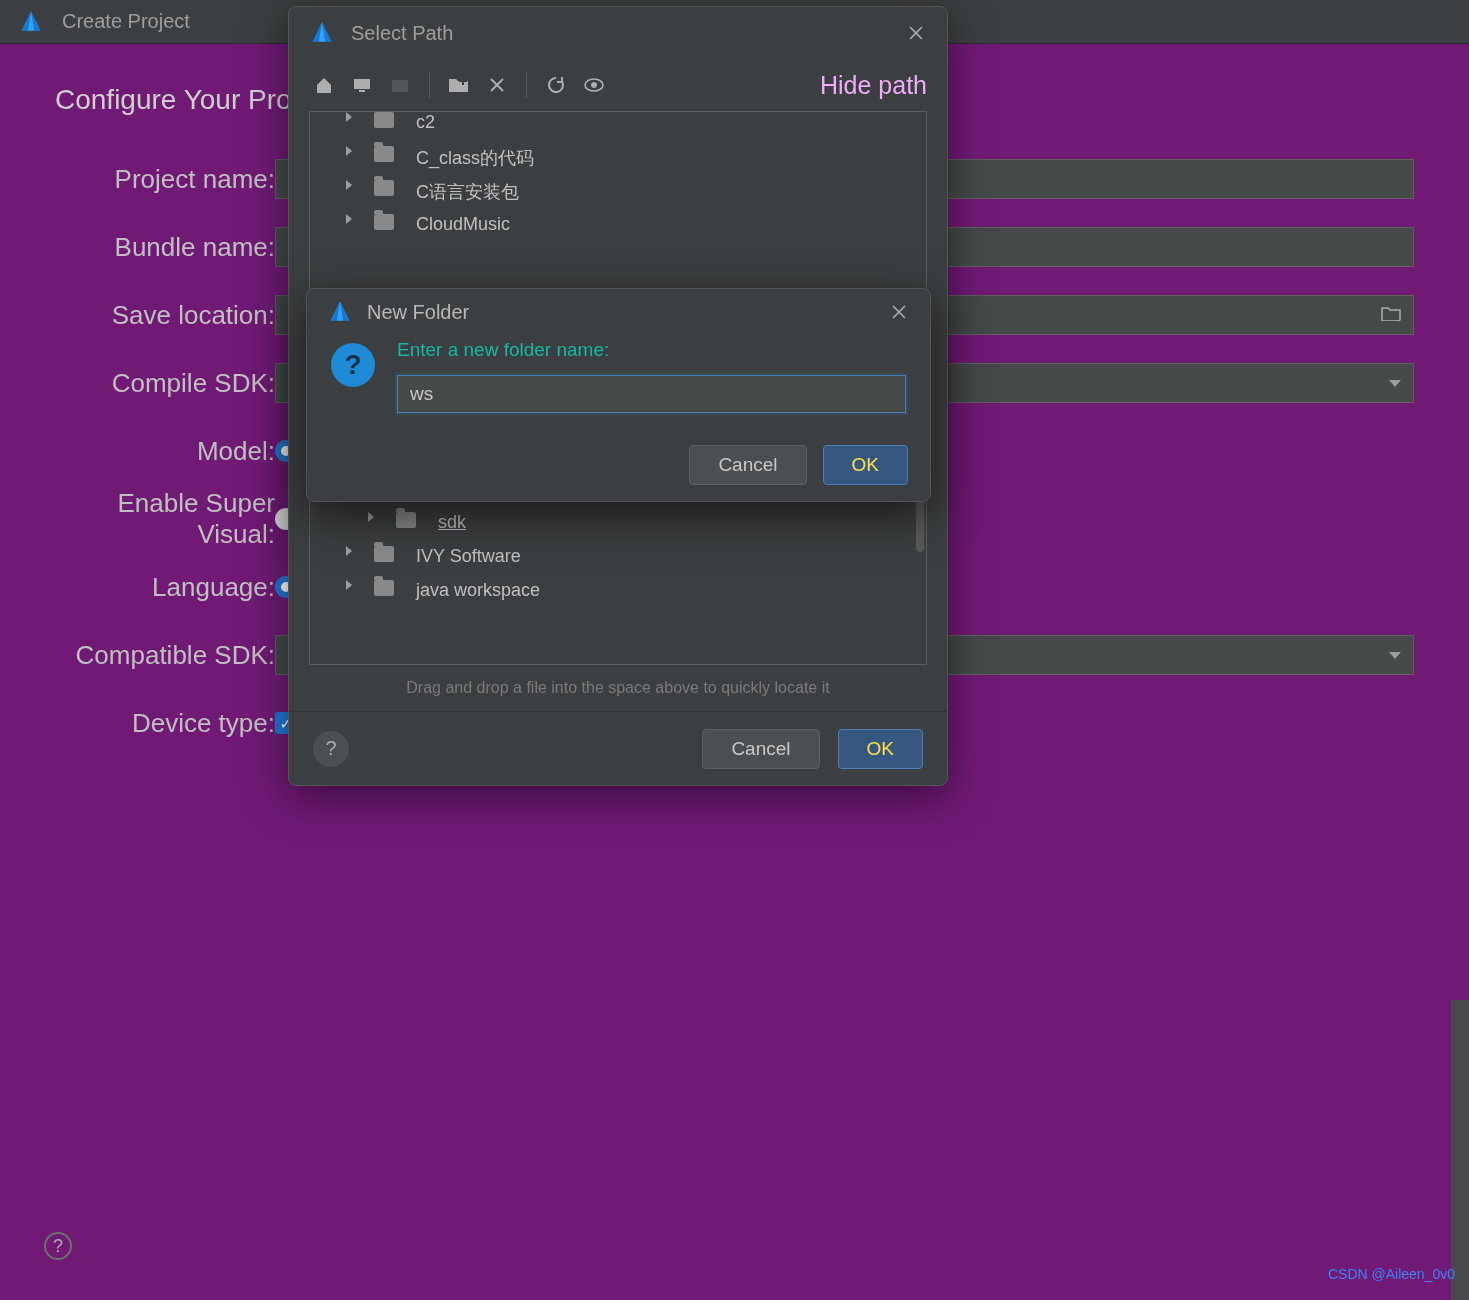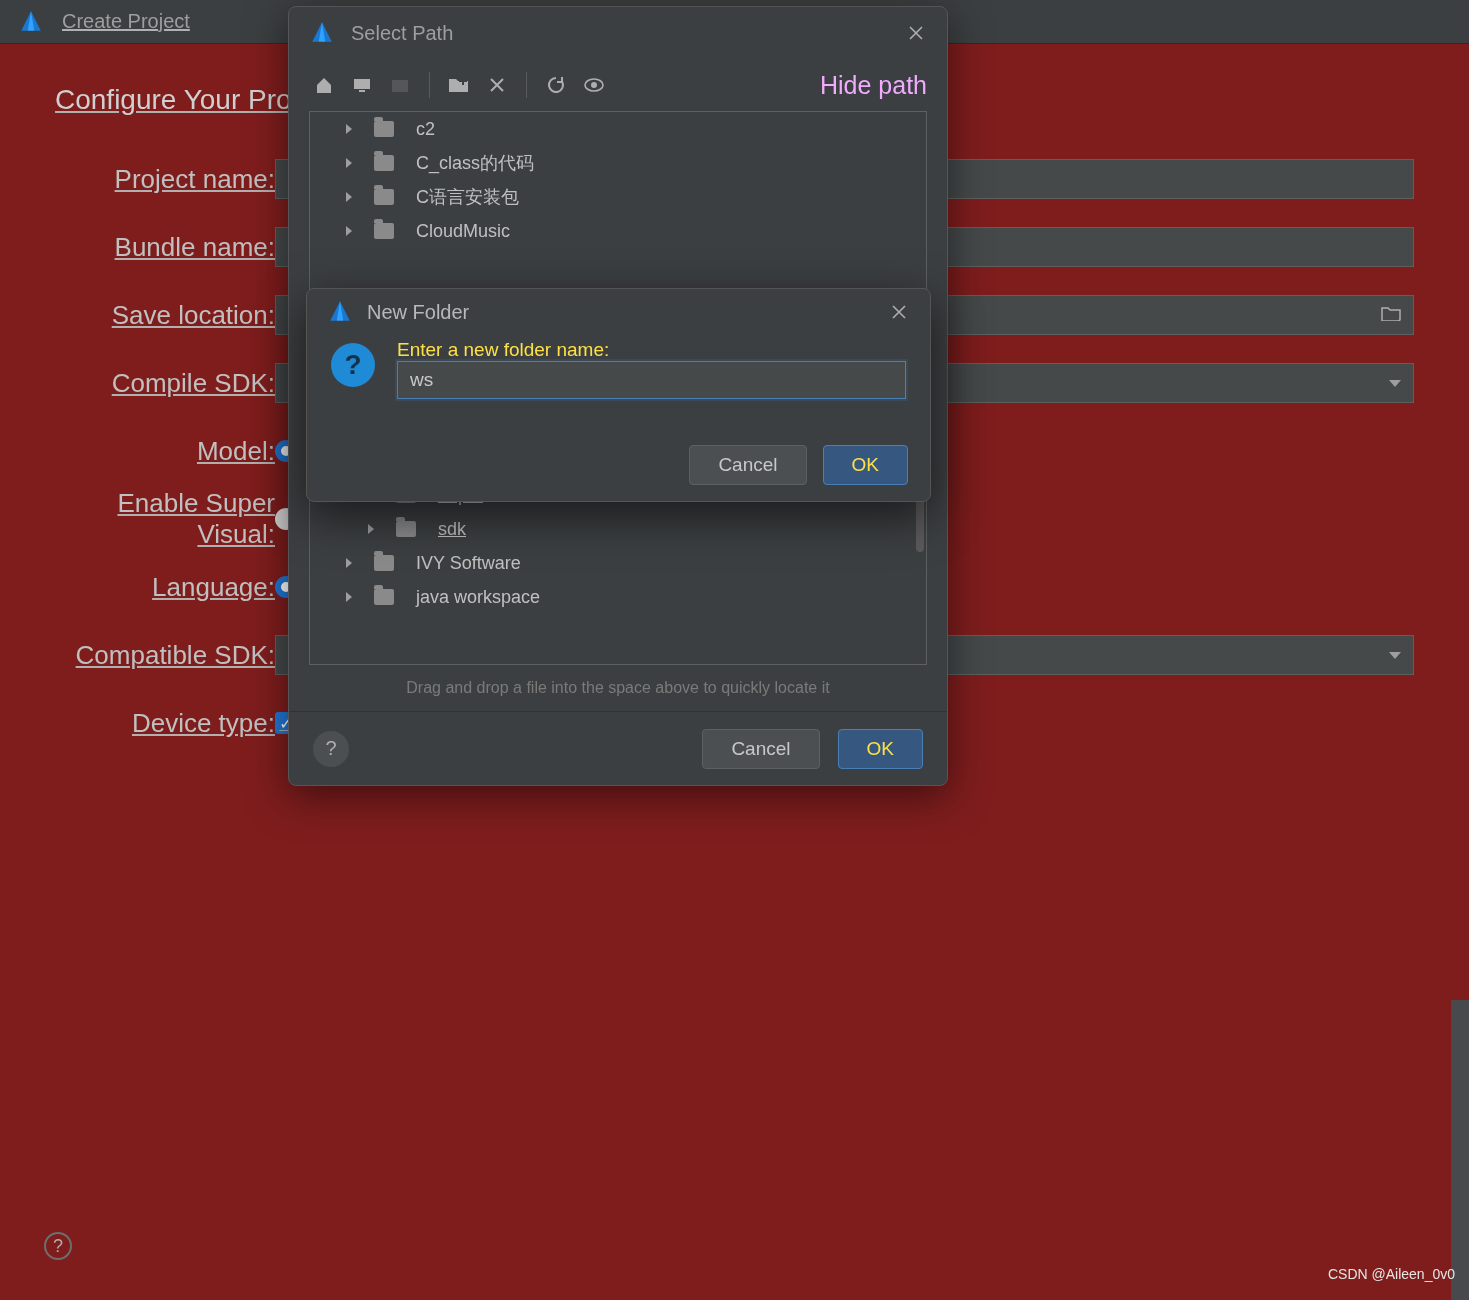--- a/index.html
+++ b/index.html
@@ -1,19 +1,19 @@
 <!DOCTYPE html>
 <html><head>
 <meta charset="utf-8">
 <style>
 * { box-sizing: border-box; margin: 0; padding: 0; }
 html, body { width: 1469px; height: 1300px; background: #2b2b2b; font-family: "Segoe UI", Arial, sans-serif; color: #b0b0b0; overflow: hidden; position: relative; }
 
 
-.create-window { position: absolute; inset: 0; background: #7f1d1d; text-decoration: underline; }
+.create-window { position: absolute; inset: 0; background: #701a75; }
 .create-titlebar { height: 44px; display: flex; align-items: center; padding: 0 18px; gap: 18px; background: #3c3f41; border-bottom: 1px solid #2b2b2b; }
 .logo { width: 26px; height: 26px; position: relative; }
 .logo svg { width: 100%; height: 100%; }
 .create-title { font-size: 20px; color: #9e9e9e; }
 .create-body { padding: 40px 55px 0 55px; }
 .create-heading { font-size: 28px; color: #d0d0d0; font-weight: 400; margin-bottom: 42px; }
 .form-row { display: flex; align-items: center; height: 42px; margin-bottom: 26px; }
 .form-label { width: 220px; font-size: 26px; color: #c0c0c0; text-align: right; }
 .form-input-text { flex: 1; height: 40px; background: #45494a; border: 1px solid #5e6060; color: #bdbdbd; padding: 0 12px; font-size: 18px; }
 .form-control-wrap { flex: 1; height: 40px; background: #45494a; border: 1px solid #5e6060; display: flex; align-items: center; padding: 0 12px; color: #bdbdbd; font-size: 18px; position: relative; }
@@ -31,45 +31,45 @@
 .close-x { width:22px; height:22px; color:#9e9e9e; cursor:pointer; display:flex; align-items:center; justify-content:center; font-size:20px; }
 .sel-toolbar { height:52px; display:flex; align-items:center; padding:0 20px; gap:8px; }
 .tb-btn { width:30px; height:30px; display:flex; align-items:center; justify-content:center; color:#aeaeae; cursor:pointer; border-radius:4px; }
 .tb-sep { width:1px; height:26px; background:#5a5a5a; margin:0 6px; }
 .hide-path { margin-left:auto; color:#f0abfc; font-size:25px; cursor:pointer; }
 .path-row { padding:0 20px 10px 20px; display:flex; }
 .path-combo { flex:1; height:40px; background:#45494a; border:1px solid #5e6060; display:flex; align-items:center; padding:0 12px; color:#c8c8c8; font-size:19px; }
 .path-combo-btn { width:32px; height:40px; background:#45494a; border:1px solid #5e6060; border-left:none; display:flex; align-items:center; justify-content:center; cursor:pointer; }
 .tree { flex:1; margin:0 20px 8px 20px; border:1px solid #5e6060; background:#3c3f41; overflow:hidden; position:relative; }
 .tree-inner { height:100%; overflow-y:auto; }
-.tree-item { display:flex; align-items:center; height:34px; padding-left:36px; gap:22px; font-size:18px; color:#c0c0c0; cursor:pointer; white-space:nowrap; }
+.tree-item { display:flex; height:34px; padding-left:36px; gap:22px; font-size:18px; color:#c0c0c0; cursor:pointer; white-space:nowrap; }
 .tree-item.depth2 { padding-left:58px;text-decoration:underline; }
 .tree-arrow { width:0; height:0; border-top:5px solid transparent; border-bottom:5px solid transparent; border-left:6px solid #9e9e9e; flex:none; }
 .folder-ico { width:20px; height:16px; background:#8a8a8a; border-radius:2px; position:relative; flex:none; }
 .folder-ico::before { content:""; position:absolute; top:-4px; left:0; width:9px; height:4px; background:#8a8a8a; border-radius:2px 2px 0 0; }
 .drag-hint { text-align:center; color:#7a7a7a; font-size:16px; padding:6px 0 14px; }
 .sel-footer { height:74px; padding:0 24px; display:flex; align-items:center; gap:18px; border-top:1px solid #323232; }
 .help-circle { width:36px; height:36px; border-radius:50%; background:#4b4f52; display:flex; align-items:center; justify-content:center; color:#aeaeae; font-size:20px; cursor:pointer; }
 .btn { height:40px; padding:0 28px; border-radius:4px; border:1px solid #5e6060; background:#4b4f52; color:#c8c8c8; font-size:19px; cursor:pointer; display:inline-flex; align-items:center; justify-content:center; }
 .btn.primary { background:#365880; border-color:#4a7fb5; color:#fde047; }
 .tree-scrollbar { position:absolute; right:2px; top:330px; width:8px; height:110px; background:#5a5a5a; border-radius:4px; }
 
 
 .newfolder-dialog { position:absolute; left:306px; top:288px; width:625px; height:214px; background:#3c3f41; border:1px solid #555; border-radius:8px; box-shadow:0 14px 46px rgba(0,0,0,.6); z-index:30; }
 .nf-titlebar { height:46px; display:flex; align-items:center; padding:0 20px; gap:14px; }
 .nf-title { font-size:20px; color:#b8b8b8; flex:1; }
 .nf-body { display:flex; padding:4px 24px 0 24px; gap:22px; }
 .nf-qicon { width:44px; height:44px; border-radius:50%; background:#1f8ad6; display:flex; align-items:center; justify-content:center; color:#16324a; font-size:28px; font-weight:bold; flex:none; margin-top:4px; }
 .nf-fields { flex:1; }
-.nf-label { font-size:19px; color:#fde047; }
+.nf-label { font-size:19px; color:#14b8a6; margin-bottom:14px; }
 .nf-input { width:100%; height:38px; background:#45494a; border:1px solid #4a7fb5; outline:2px solid #3a6a9a44; color:#c8c8c8; padding:0 12px; font-size:19px; }
 .nf-footer { position:absolute; bottom:16px; right:22px; display:flex; gap:16px; }
 
 .bottom-help { position:absolute; left:44px; bottom:40px; }
-.watermark { position:absolute; right:14px; bottom:18px; font-size:14px; color:#e5e5e5; }
+.watermark { position:absolute; right:14px; bottom:18px; font-size:14px; color:#3b82f6; }
 .main-scrollbar { position:absolute; right:0; top:1000px; width:18px; height:300px; background:#47494c; }
 </style>
 </head>
 <body>
 
 <div class="create-window">
   <div class="create-titlebar">
     <span class="logo">
       <svg viewBox="0 0 24 24">
           <path d="M12 2 L21 20 H15 L12 14 L9 20 H3 Z" fill="#1b78d1"></path>

